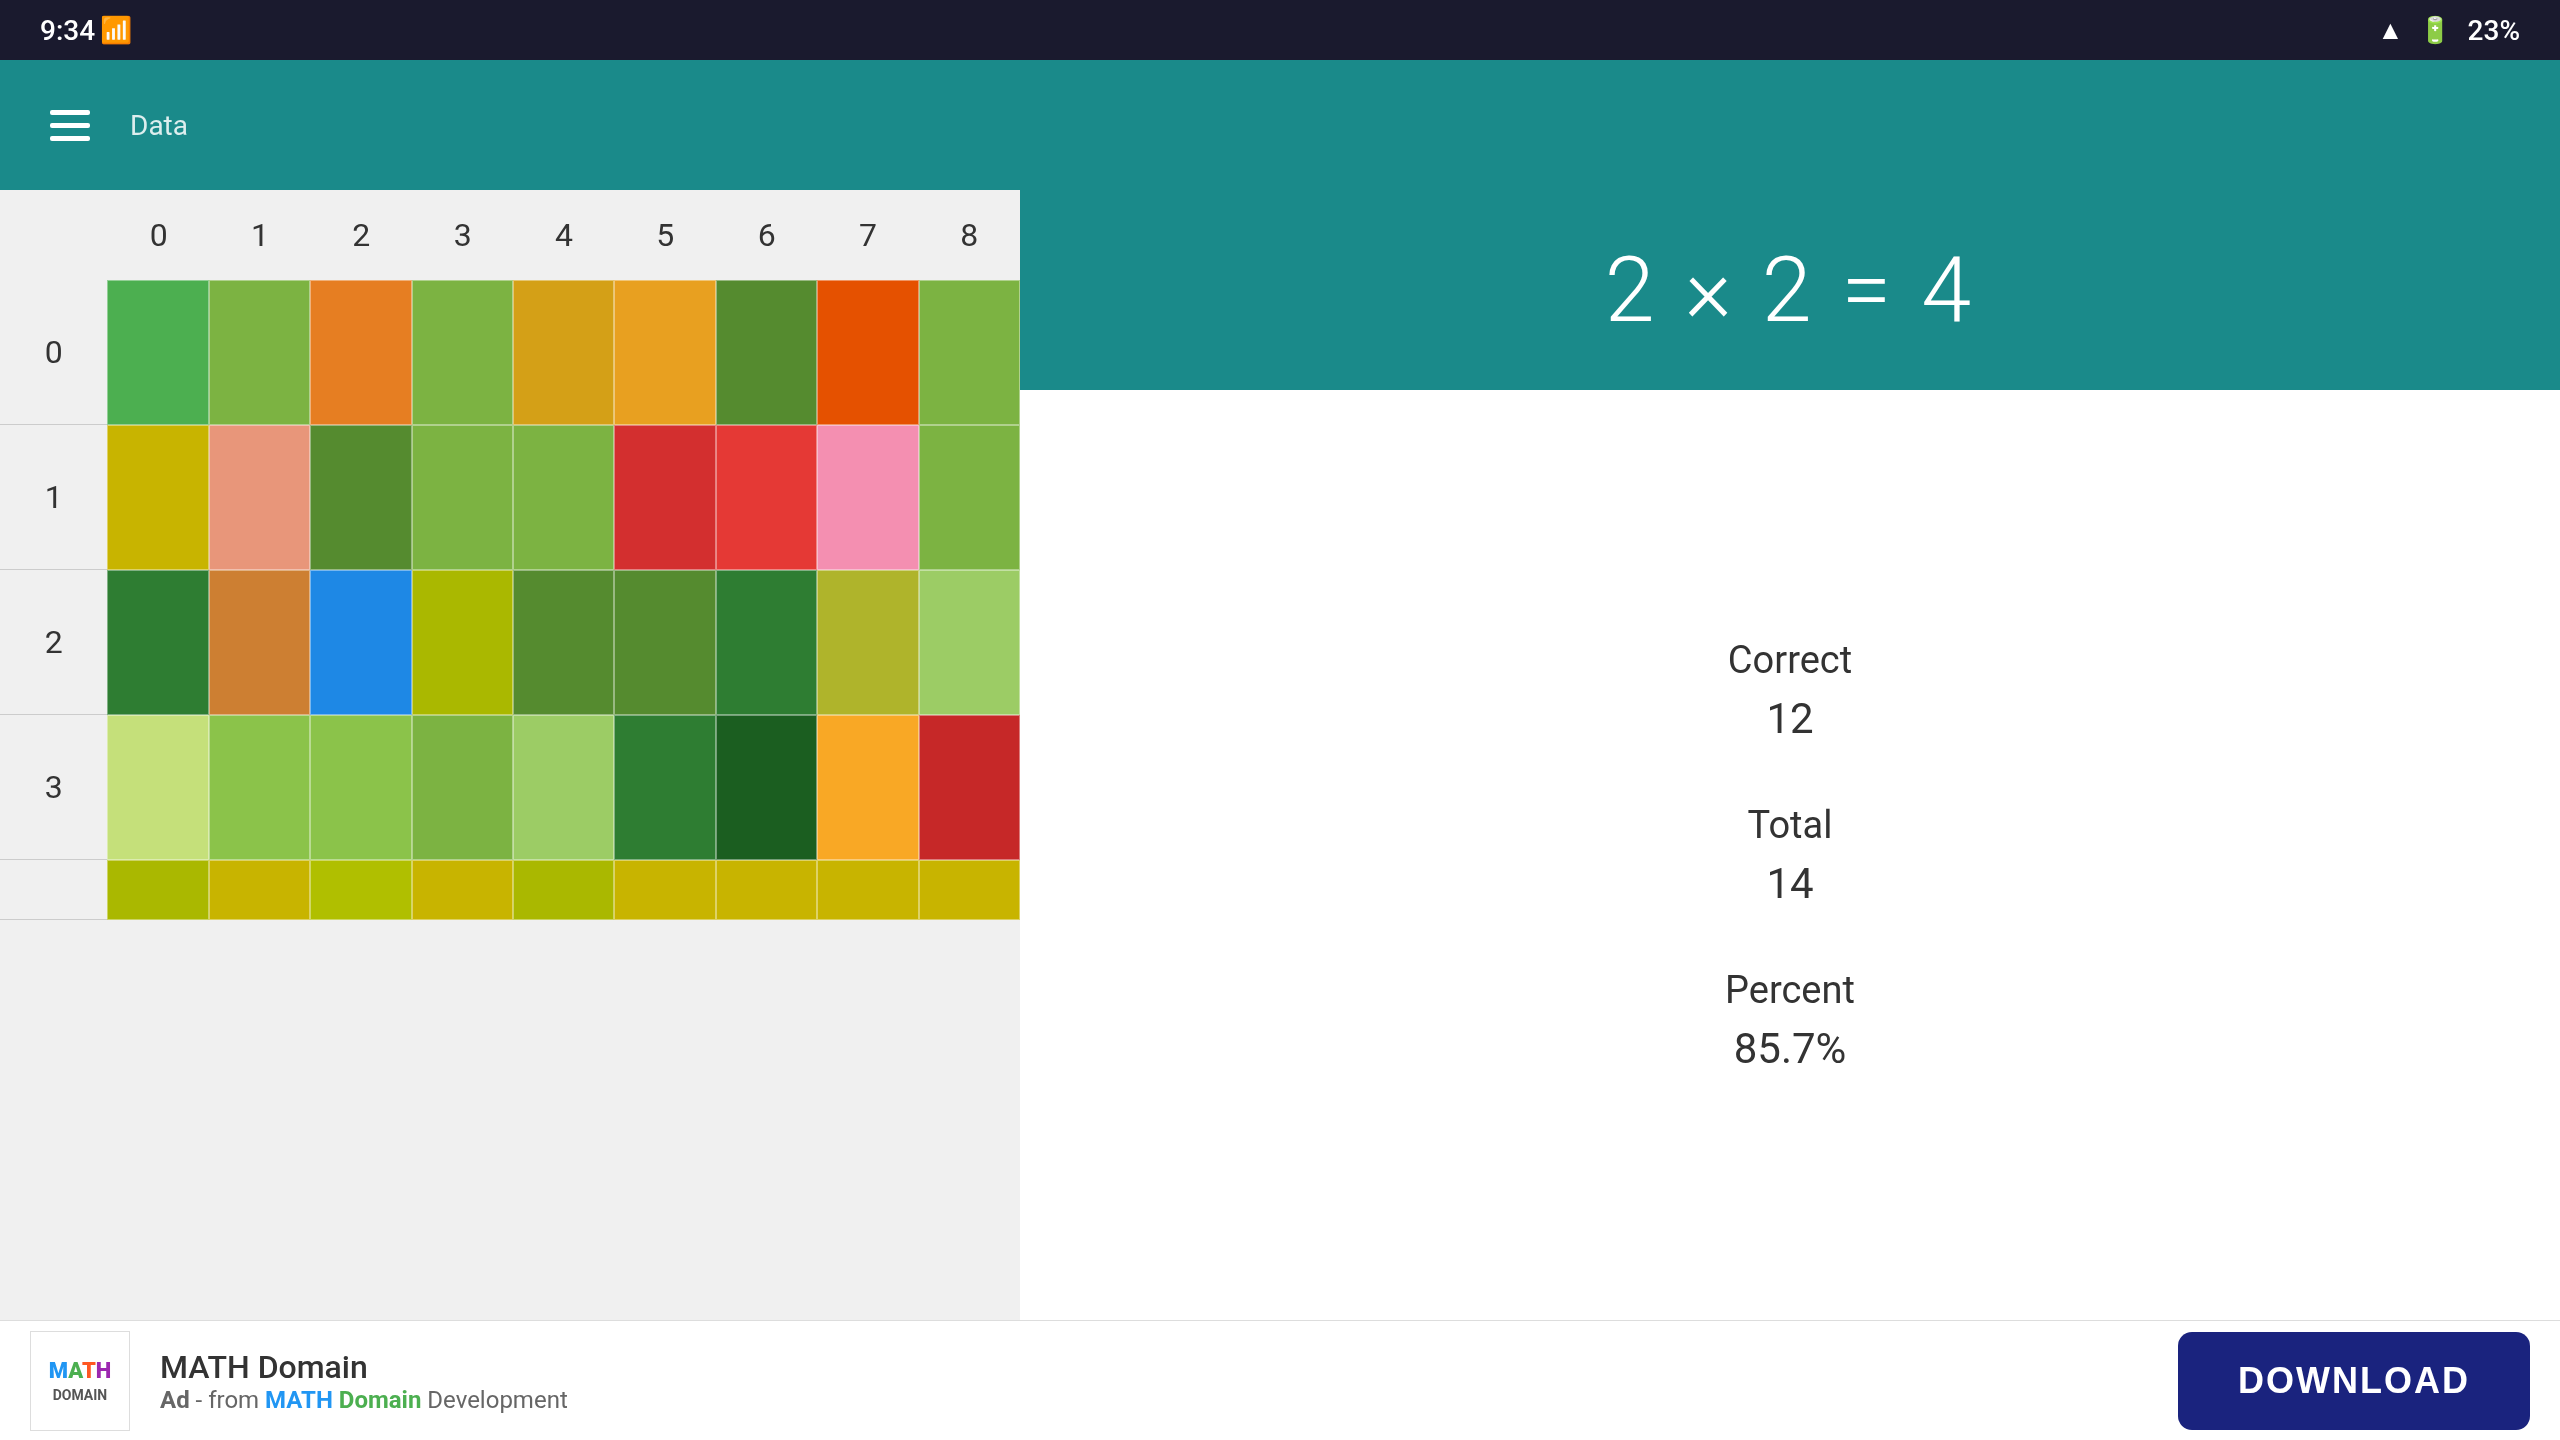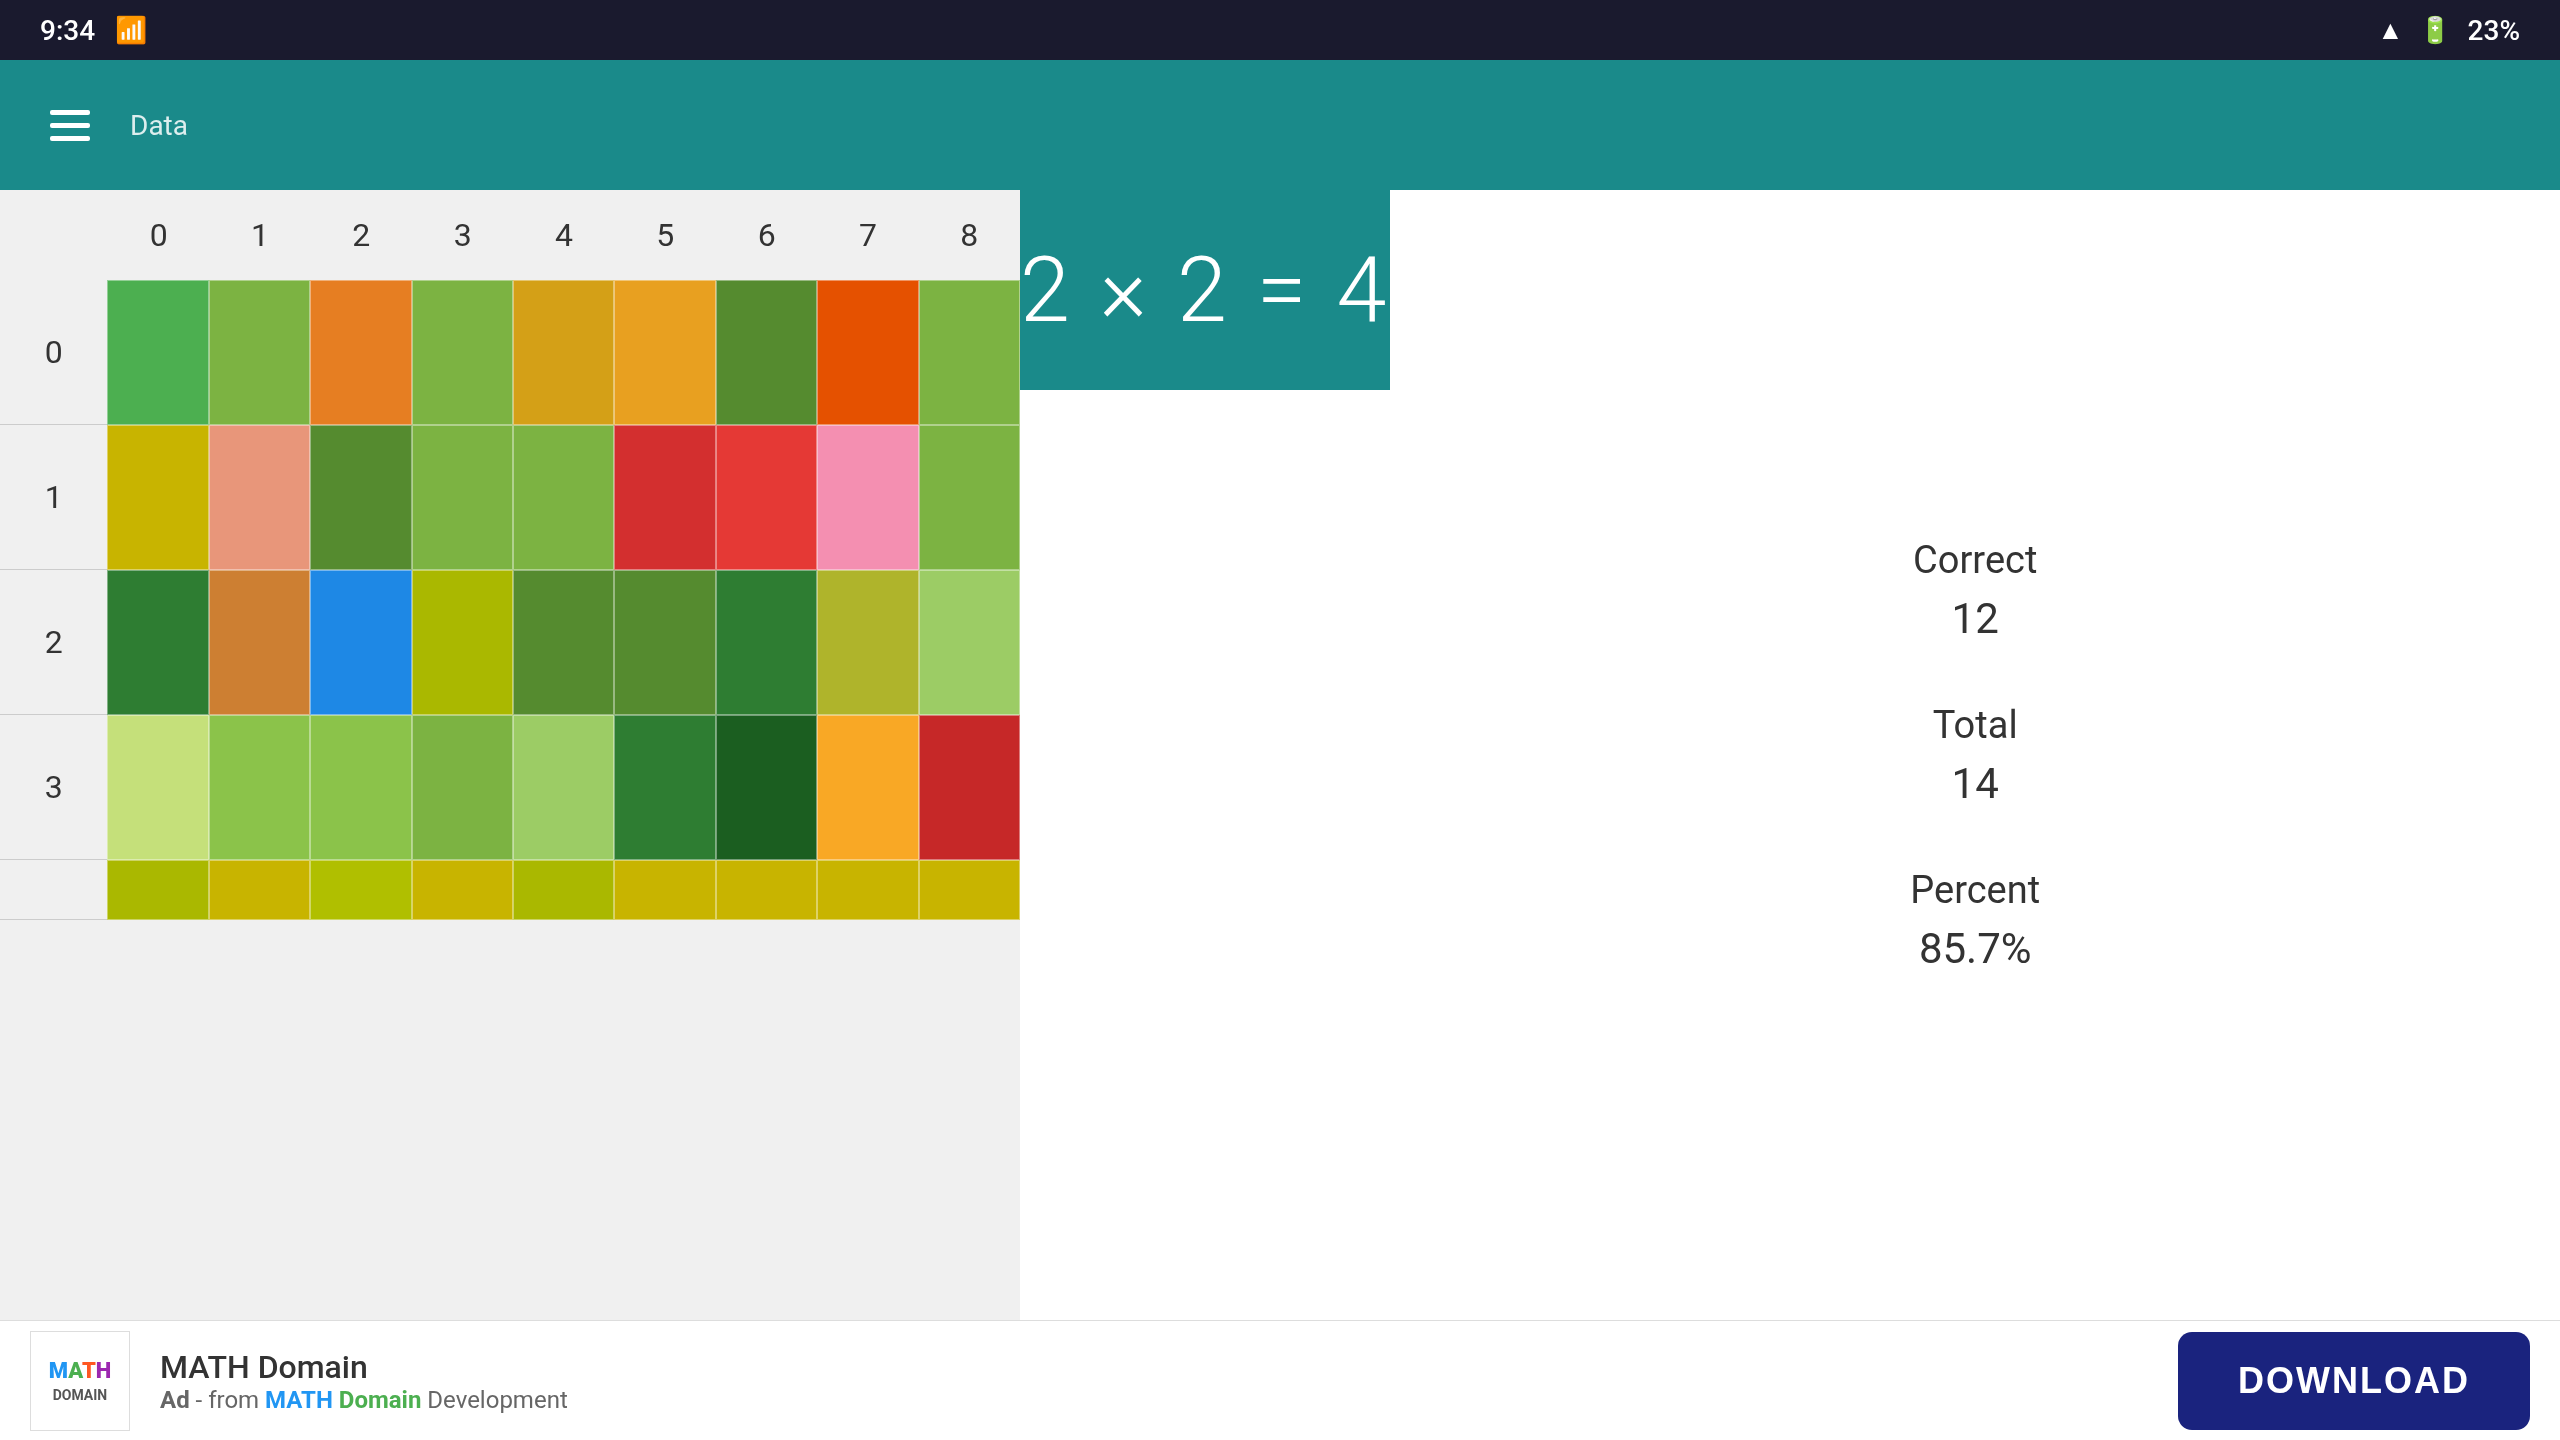--- a/index.html
+++ b/index.html
@@ -18,21 +18,21 @@
       width: 100%;
       height: 60px;
       display: flex;
       align-items: center;
       justify-content: space-between;
       padding: 0 40px;
       color: white;
       font-size: 28px;
       font-weight: 500;
     }
-    .status-left { display: flex; align-items: center; gap: 20px; }
+    .status-left { display: flex; align-items: center; gap: 5px; }
     .status-right { display: flex; align-items: center; gap: 16px; }
 
     
     .app-bar {
       background: #1a8a8a;
       width: 100%;
       height: 130px;
       display: flex;
       align-items: center;
       padding: 0 50px;
@@ -111,21 +111,21 @@
       height: 145px;
       border: 1px solid rgba(255,255,255,0.4);
       cursor: pointer;
     }
 
     
     .right-panel {
       flex: 1;
       background: white;
       display: flex;
-      flex-direction: row;
+      flex-direction: column;
     }
 
     
     .formula-display {
       background: #1a8a8a;
       height: 200px;
       display: flex;
       align-items: center;
       justify-content: center;
     }

